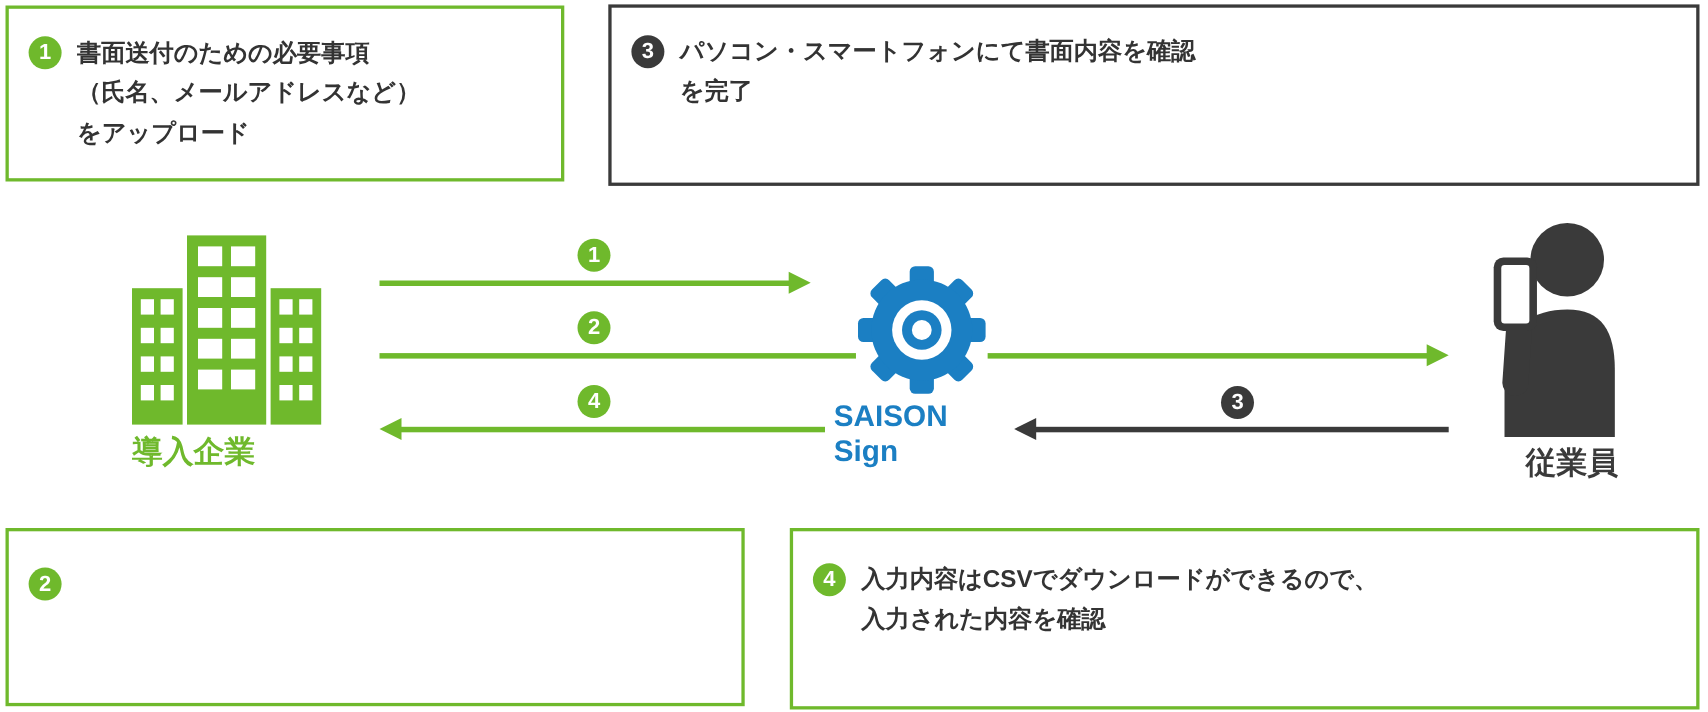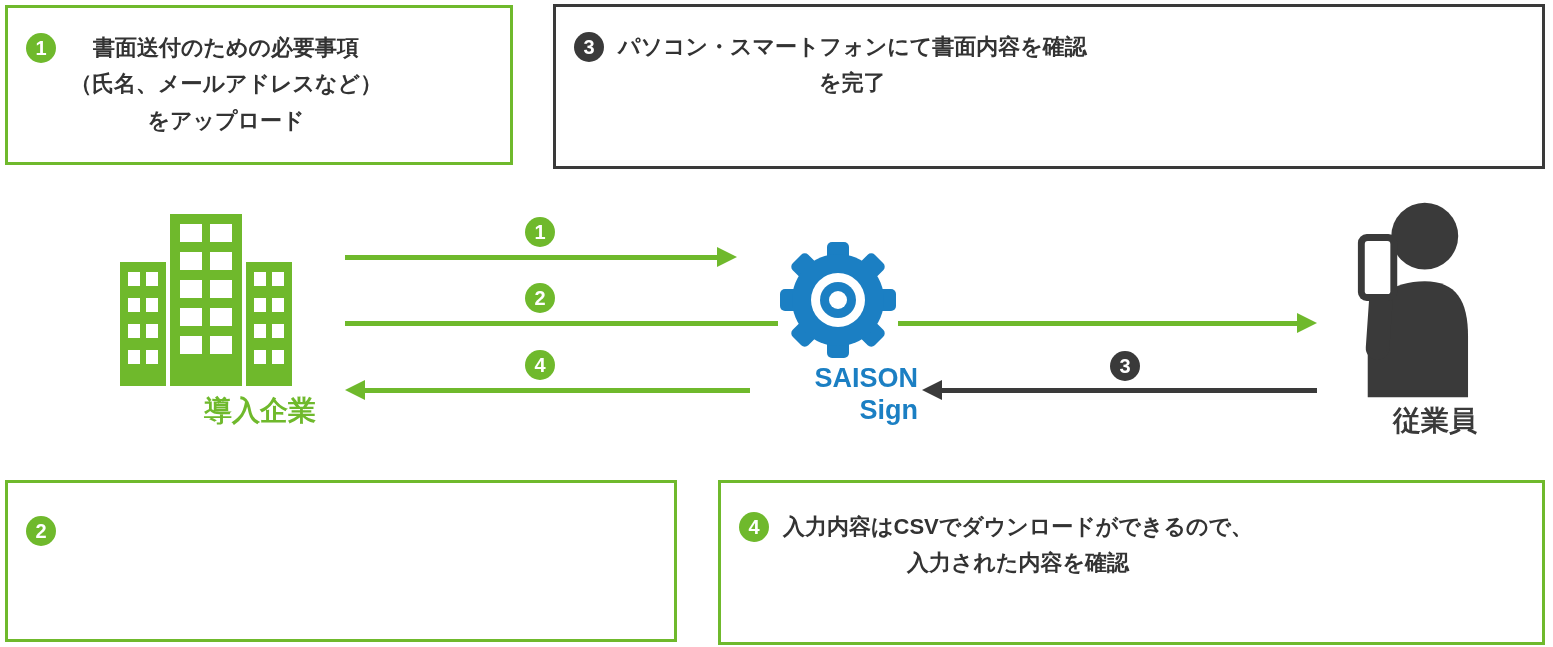--- a/index.html
+++ b/index.html
@@ -12,21 +12,21 @@
   body{margin:0;background:#ffffff;font-family:"Liberation Sans","DejaVu Sans",sans-serif;}
   .canvas{position:relative;width:1553px;height:647px;background:#ffffff;overflow:hidden;}
 
   
   .note-box{position:absolute;background:#ffffff;border:3px solid var(--green);display:flex;align-items:flex-start;gap:14px;padding:22px 18px;z-index:2;}
   .note-box.dark-border{border-color:var(--dark);}
   #box1{left:5px;top:5px;width:508px;height:160px;}
   #box3{left:553px;top:4px;width:992px;height:165px;}
   #box2{left:5px;top:480px;width:672px;height:162px;padding-top:30px;}
   #box4{left:718px;top:480px;width:827px;height:165px;padding-top:26px;}
-  .note-lines{font-size:22px;font-weight:bold;color:var(--text);line-height:1.65;text-align:center;}
+  .note-lines{font-size:22px;font-weight:bold;color:var(--text);line-height:1.65;}
 
   
   .badge{width:30px;height:30px;border-radius:50%;background:var(--green);color:#ffffff;
          font-weight:bold;font-size:20px;display:flex;align-items:center;justify-content:center;
          flex:none;margin-top:3px;}
   .badge.dark{background:var(--dark);}
   .float-badge{position:absolute;z-index:4;margin-top:0;}
   #fb1{left:525px;top:217px;}
   #fb2{left:525px;top:283px;}
   #fb4{left:525px;top:350px;}
@@ -48,24 +48,24 @@
   #arrow1{left:345px;top:247px;width:392px;}
   #arrow2{left:345px;top:313px;width:972px;}
   #arrow4{left:345px;top:380px;width:405px;}
   #arrow3{left:922px;top:380px;width:395px;}
 
   
   .icon-wrap{position:absolute;z-index:3;line-height:0;}
   #company-icon{left:118px;top:212px;width:176px;height:176px;color:var(--green);}
   #service-icon{left:778px;top:240px;width:120px;height:120px;color:var(--blue);}
   #employee-icon{left:1352px;top:200px;width:118px;height:198px;color:var(--dark);}
-  .actor-label{position:absolute;z-index:3;font-weight:bold;text-align:right;}
+  .actor-label{position:absolute;z-index:3;font-weight:bold;text-align:left;}
   #company-label{left:120px;top:392px;width:196px;font-size:28px;color:var(--green);}
   #service-label{left:758px;top:362px;width:160px;font-size:27px;color:var(--blue);line-height:1.2;}
-  #employee-label{left:1345px;top:402px;width:132px;font-size:28px;color:var(--dark);}
+  #employee-label{left:1387px;top:402px;width:132px;font-size:28px;color:var(--dark);}
 </style>
 </head>
 <body>
 
 <div class="canvas">
 
   <div class="note-box" id="box1">
     <span class="badge">1</span>
     <div class="note-lines">
       <div>書面送付のための必要事項</div>

